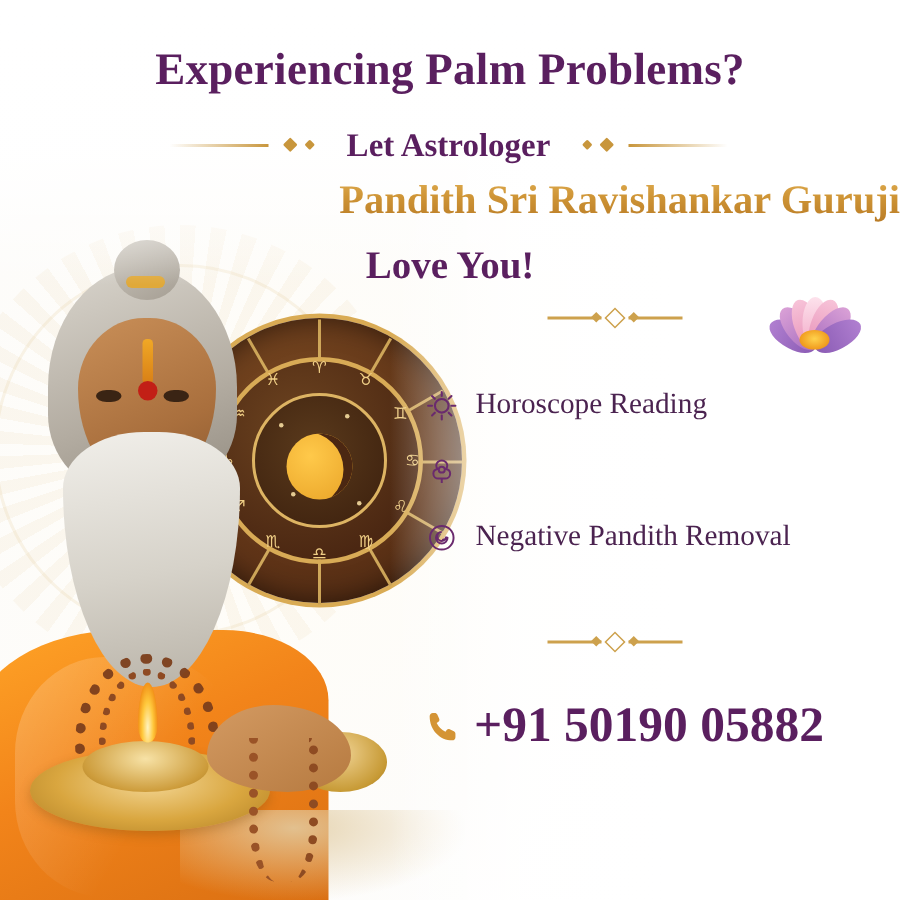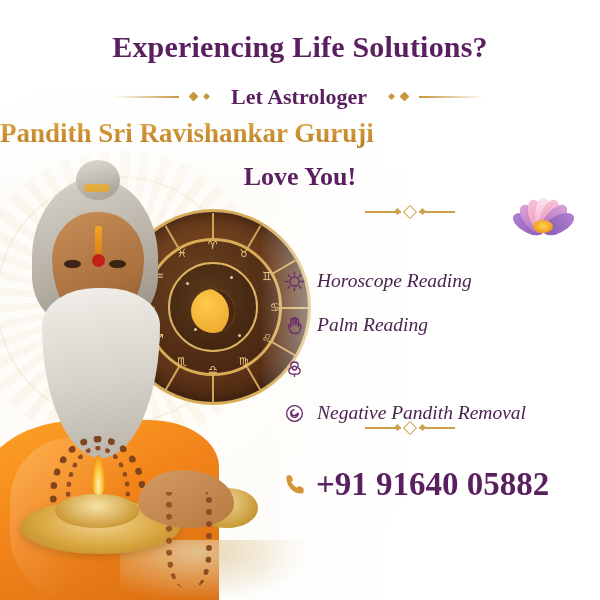--- a/index.html
+++ b/index.html
@@ -186,21 +186,21 @@
   .orn-line.right i{ background:linear-gradient(90deg,#c8963c, rgba(200,150,60,0)); right:0; }
   .orn-line b{
     position:absolute; top:1px; width:7px; height:7px; background:#c8963c;
     transform:rotate(45deg); border-radius:1px;
   }
   .orn-line.left b.d1{ right:12px; } .orn-line.left b.d2{ right:0px; width:5px; height:5px; top:2px;}
   .orn-line.right b.d1{ left:12px; } .orn-line.right b.d2{ left:0px; width:5px; height:5px; top:2px;}
   .subtitle{ color:#5a1f5f; font-size:22px; font-weight:bold; white-space:nowrap; }
 
   .guru-name{
-    position:absolute; top:118px; left:0; width:600px; text-align:left;
+    position:absolute; top:118px; left:0; width:600px; text-align:right;
     font-size:27px; font-weight:bold; white-space:nowrap;
     background:linear-gradient(180deg,#e0ae53 0%,#cf9536 42%,#b87a25 100%);
     -webkit-background-clip:text; background-clip:text; color:#c8903a;
     -webkit-text-fill-color:transparent;
   }
   .helpyou{
     position:absolute; top:162px; left:0; width:600px; text-align:center;
     color:#5a1f5f; font-size:26px; font-weight:bold;
   }
 
@@ -212,21 +212,21 @@
   .divider b{
     position:absolute; left:50%; top:1px; width:10px; height:10px; margin-left:-5px;
     border:1.4px solid #cda14d; transform:rotate(45deg);
   }
   .divider s{ position:absolute; top:3px; width:5px; height:5px; background:#cda14d;
               transform:rotate(45deg); }
   .divider s.s1{ left:30px; } .divider s.s2{ right:30px; }
   #div-top{ left:365px; top:206px; }
   #div-bottom{ left:365px; top:422px; }
 
-  .services{ position:absolute; left:283px; top:259px; width:310px;font-style:italic; }
+  .services{ position:absolute; left:283px; top:248px; width:310px; }
   .svc{
     display:flex; align-items:center; gap:12px; height:44px;
   }
   .svc-icon{
     width:22px; height:22px; flex:0 0 22px; color:#6a2a6e;
     display:flex; align-items:center; justify-content:center;
   }
   .svc-label{ color:#4b2350; font-size:19.5px; white-space:nowrap; }
 
   .phone-row{
@@ -317,21 +317,21 @@
   <div class="hand"></div>
   <div class="beads-strand"></div>
   <div class="diya"></div>
   <div class="flame"></div>
 
   <div class="fade-top"></div>
   <div class="fade-right"></div>
 
   <div class="content">
 
-    <div class="headline">Experiencing Life Solutions?</div>
+    <div class="headline">Experiencing Palm Problems?</div>
 
     <div class="subrow">
       <span class="orn-line left">
         <i></i>
           <b class="d1"></b>
           <b class="d2"></b>
       </span>
       <span class="subtitle">Let Astrologer</span>
       <span class="orn-line right">
         <i></i>
@@ -376,31 +376,20 @@
               <path d="M4.6 4.6l2.1 2.1"></path>
                 <path d="M17.3 17.3l2.1 2.1"></path>
               <path d="M19.4 4.6l-2.1 2.1"></path>
                 <path d="M6.7 17.3l-2.1 2.1"></path>
             </g>
           </svg>
         </span>
         <span class="svc-label">Horoscope Reading</span>
       </div>
 
-      <div class="svc">
-        <span class="svc-icon">
-          <svg viewBox="0 0 24 24" width="21" height="21" fill="none" stroke="currentColor" stroke-width="1.6" stroke-linecap="round" stroke-linejoin="round">
-            <path d="M8 12.5V5.4a1.4 1.4 0 0 1 2.8 0v5.6"></path>
-            <path d="M10.8 10.6V4.2a1.4 1.4 0 0 1 2.8 0v6.4"></path>
-            <path d="M13.6 10.8V5.6a1.4 1.4 0 0 1 2.8 0v7.2"></path>
-            <path d="M16.4 12.8v-1.4a1.3 1.3 0 0 1 2.6 0v3.4c0 3.6-2.6 6.4-6.2 6.4-3.4 0-5.4-1.9-6.4-4.4L5 12.8a1.35 1.35 0 0 1 2.4-1.2l.9 1.7"></path>
-          </svg>
-        </span>
-        <span class="svc-label">Palm Reading</span>
-      </div>
 
       <div class="svc">
         <span class="svc-icon">
           <svg viewBox="0 0 24 24" width="21" height="21" fill="none" stroke="currentColor" stroke-width="1.5" stroke-linejoin="round">
             <path d="M12 3.4c2.4 0 4.2 1.8 4.2 3.9 0 1-.4 1.9-1.1 2.6 1.9.3 3.3 1.8 3.3 3.6 0 2.1-1.8 3.7-4 3.7h-4.8c-2.2 0-4-1.6-4-3.7 0-1.8 1.4-3.3 3.3-3.6A3.6 3.6 0 0 1 7.8 7.3C7.8 5.2 9.6 3.4 12 3.4z"></path>
             <path d="M12 8.2c1.3 0 2.3 1 2.3 2.2S13.3 12.6 12 12.6s-2.3-1-2.3-2.2S10.7 8.2 12 8.2z"></path>
             <path d="M12 17.2v3.4"></path>
           </svg>
         </span>
       </div>
@@ -424,18 +413,18 @@
         <s class="s2"></s>
         <i class="r"></i>
     </div>
 
     <div class="phone-row">
       <span class="phone-icon">
         <svg viewBox="0 0 24 24" width="25" height="25" fill="currentColor">
           <path d="M6.6 3.2c.7 0 1.3.4 1.6 1l1.2 2.7c.3.7.1 1.5-.5 1.9l-1.1.8a12.2 12.2 0 0 0 5.6 5.6l.8-1.1c.5-.6 1.3-.8 1.9-.5l2.7 1.2c.6.3 1 .9 1 1.6v2.3c0 1.1-.9 2-2 2C9.9 20.7 3.3 14.1 3.3 5.2c0-1.1.9-2 2-2h1.3z"></path>
         </svg>
       </span>
-      <span class="phone-num">+91 91640 05882</span>
+      <span class="phone-num">+91 50190 05882</span>
     </div>
 
 
   </div>
 </div>
 
 </body></html>

